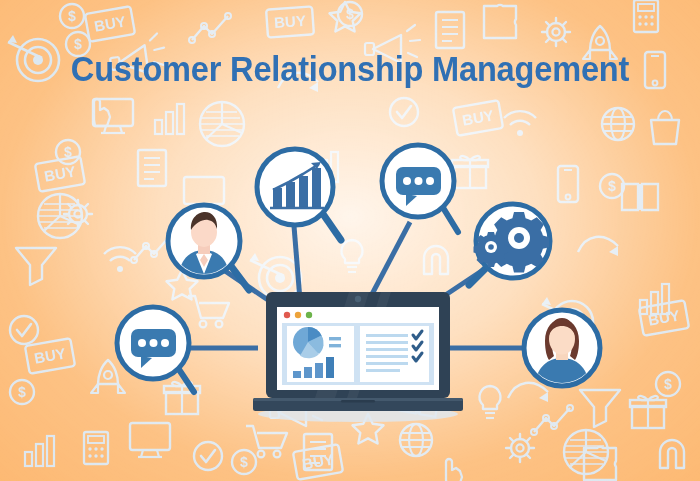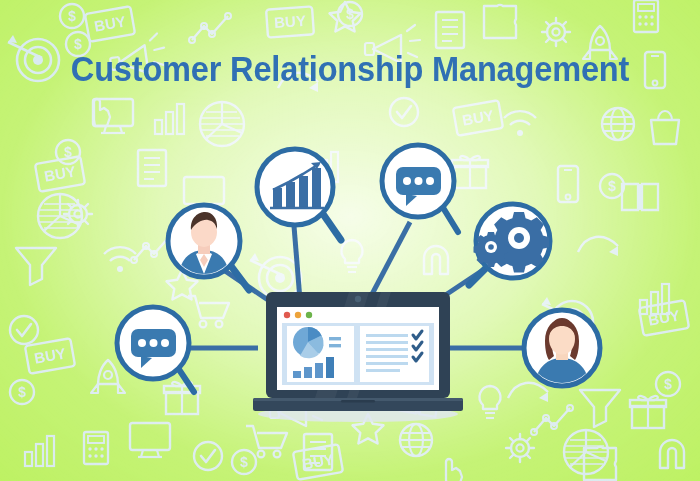--- a/index.html
+++ b/index.html
@@ -2,21 +2,21 @@
 <html><head>
 <meta charset="utf-8">
 <title>Customer Relationship Management</title>
 <style>
   html,body{margin:0;padding:0;}
   body{
     width:700px;height:481px;overflow:hidden;
     background:#ffffff;
     font-family:"Liberation Sans","DejaVu Sans",sans-serif;
   }
-  .stage{position:relative;width:700px;height:481px;overflow:hidden;background:#bef264;}
+  .stage{position:relative;width:700px;height:481px;overflow:hidden;background:#fdba74;}
 
   
   .bg-pattern{position:absolute;left:0;top:0;width:700px;height:481px;opacity:1;}
   .bg-pattern svg{display:block;}
   .bg-wash{position:absolute;left:0;top:0;width:700px;height:481px;
     background:radial-gradient(ellipse at 50% 45%, rgba(255,255,255,.86) 0%, rgba(255,255,255,.55) 38%, rgba(255,255,255,.12) 70%, rgba(255,255,255,0) 100%);
     pointer-events:none;}
 
   
   .title{

